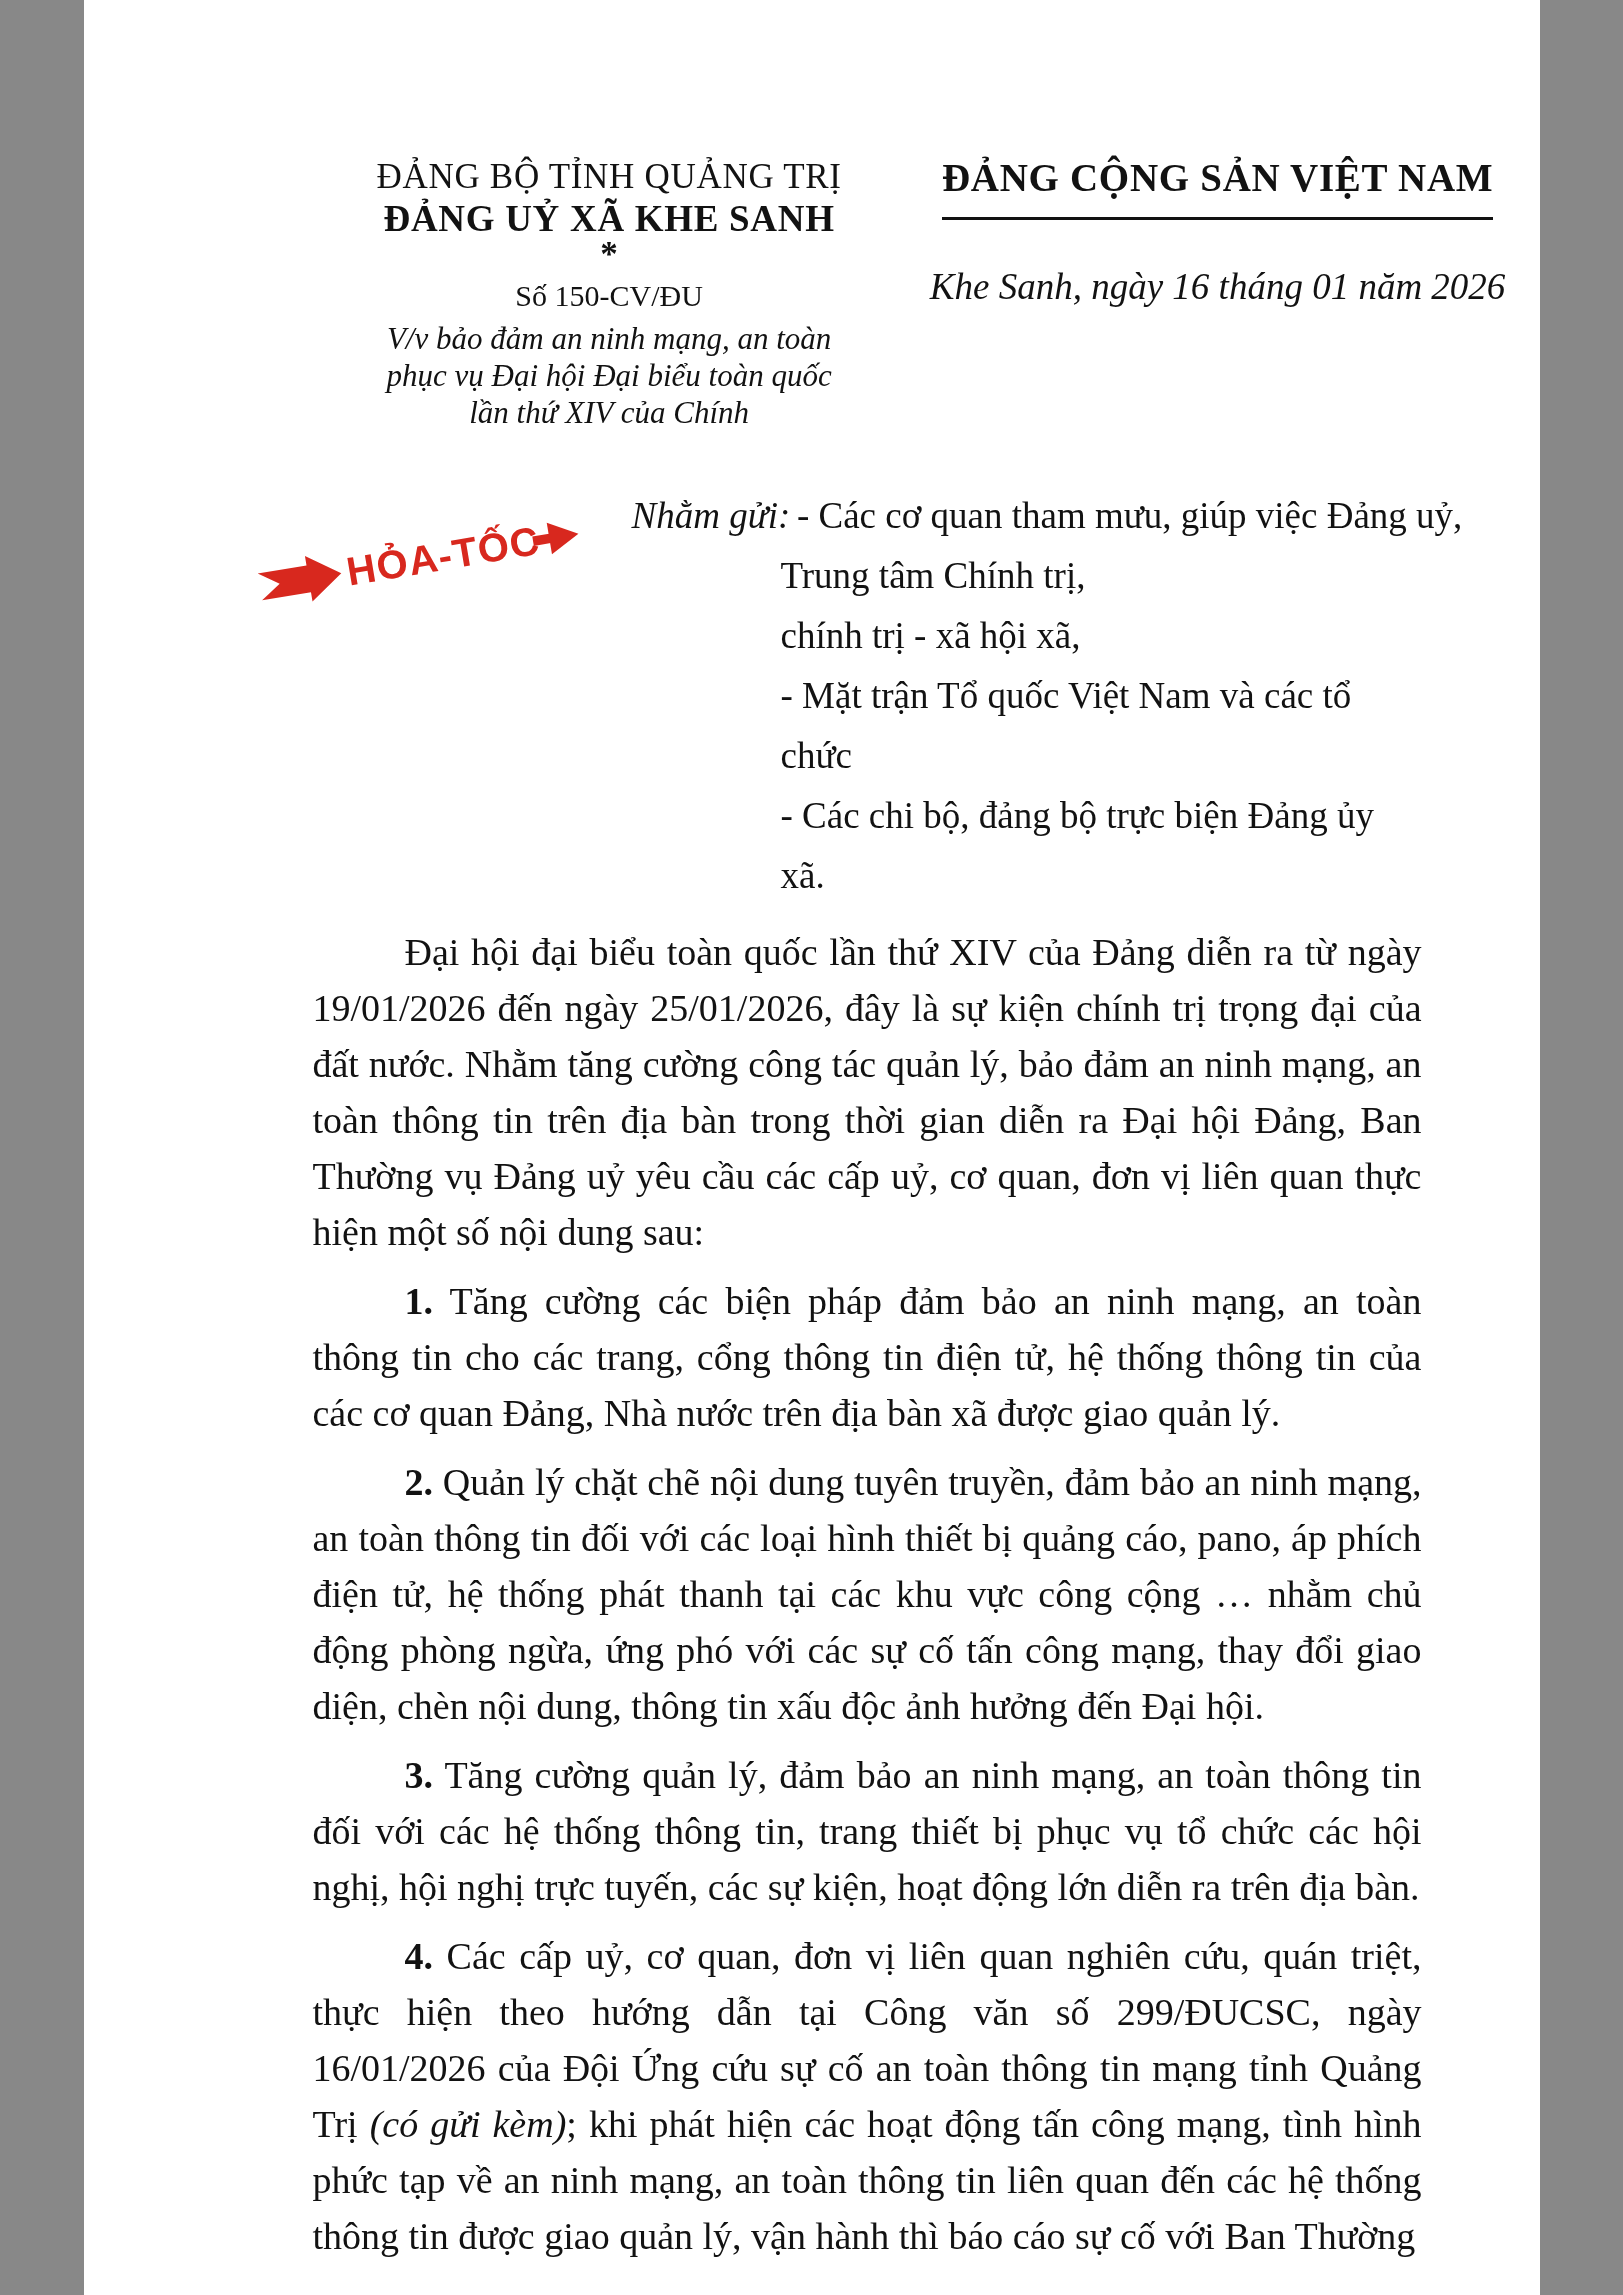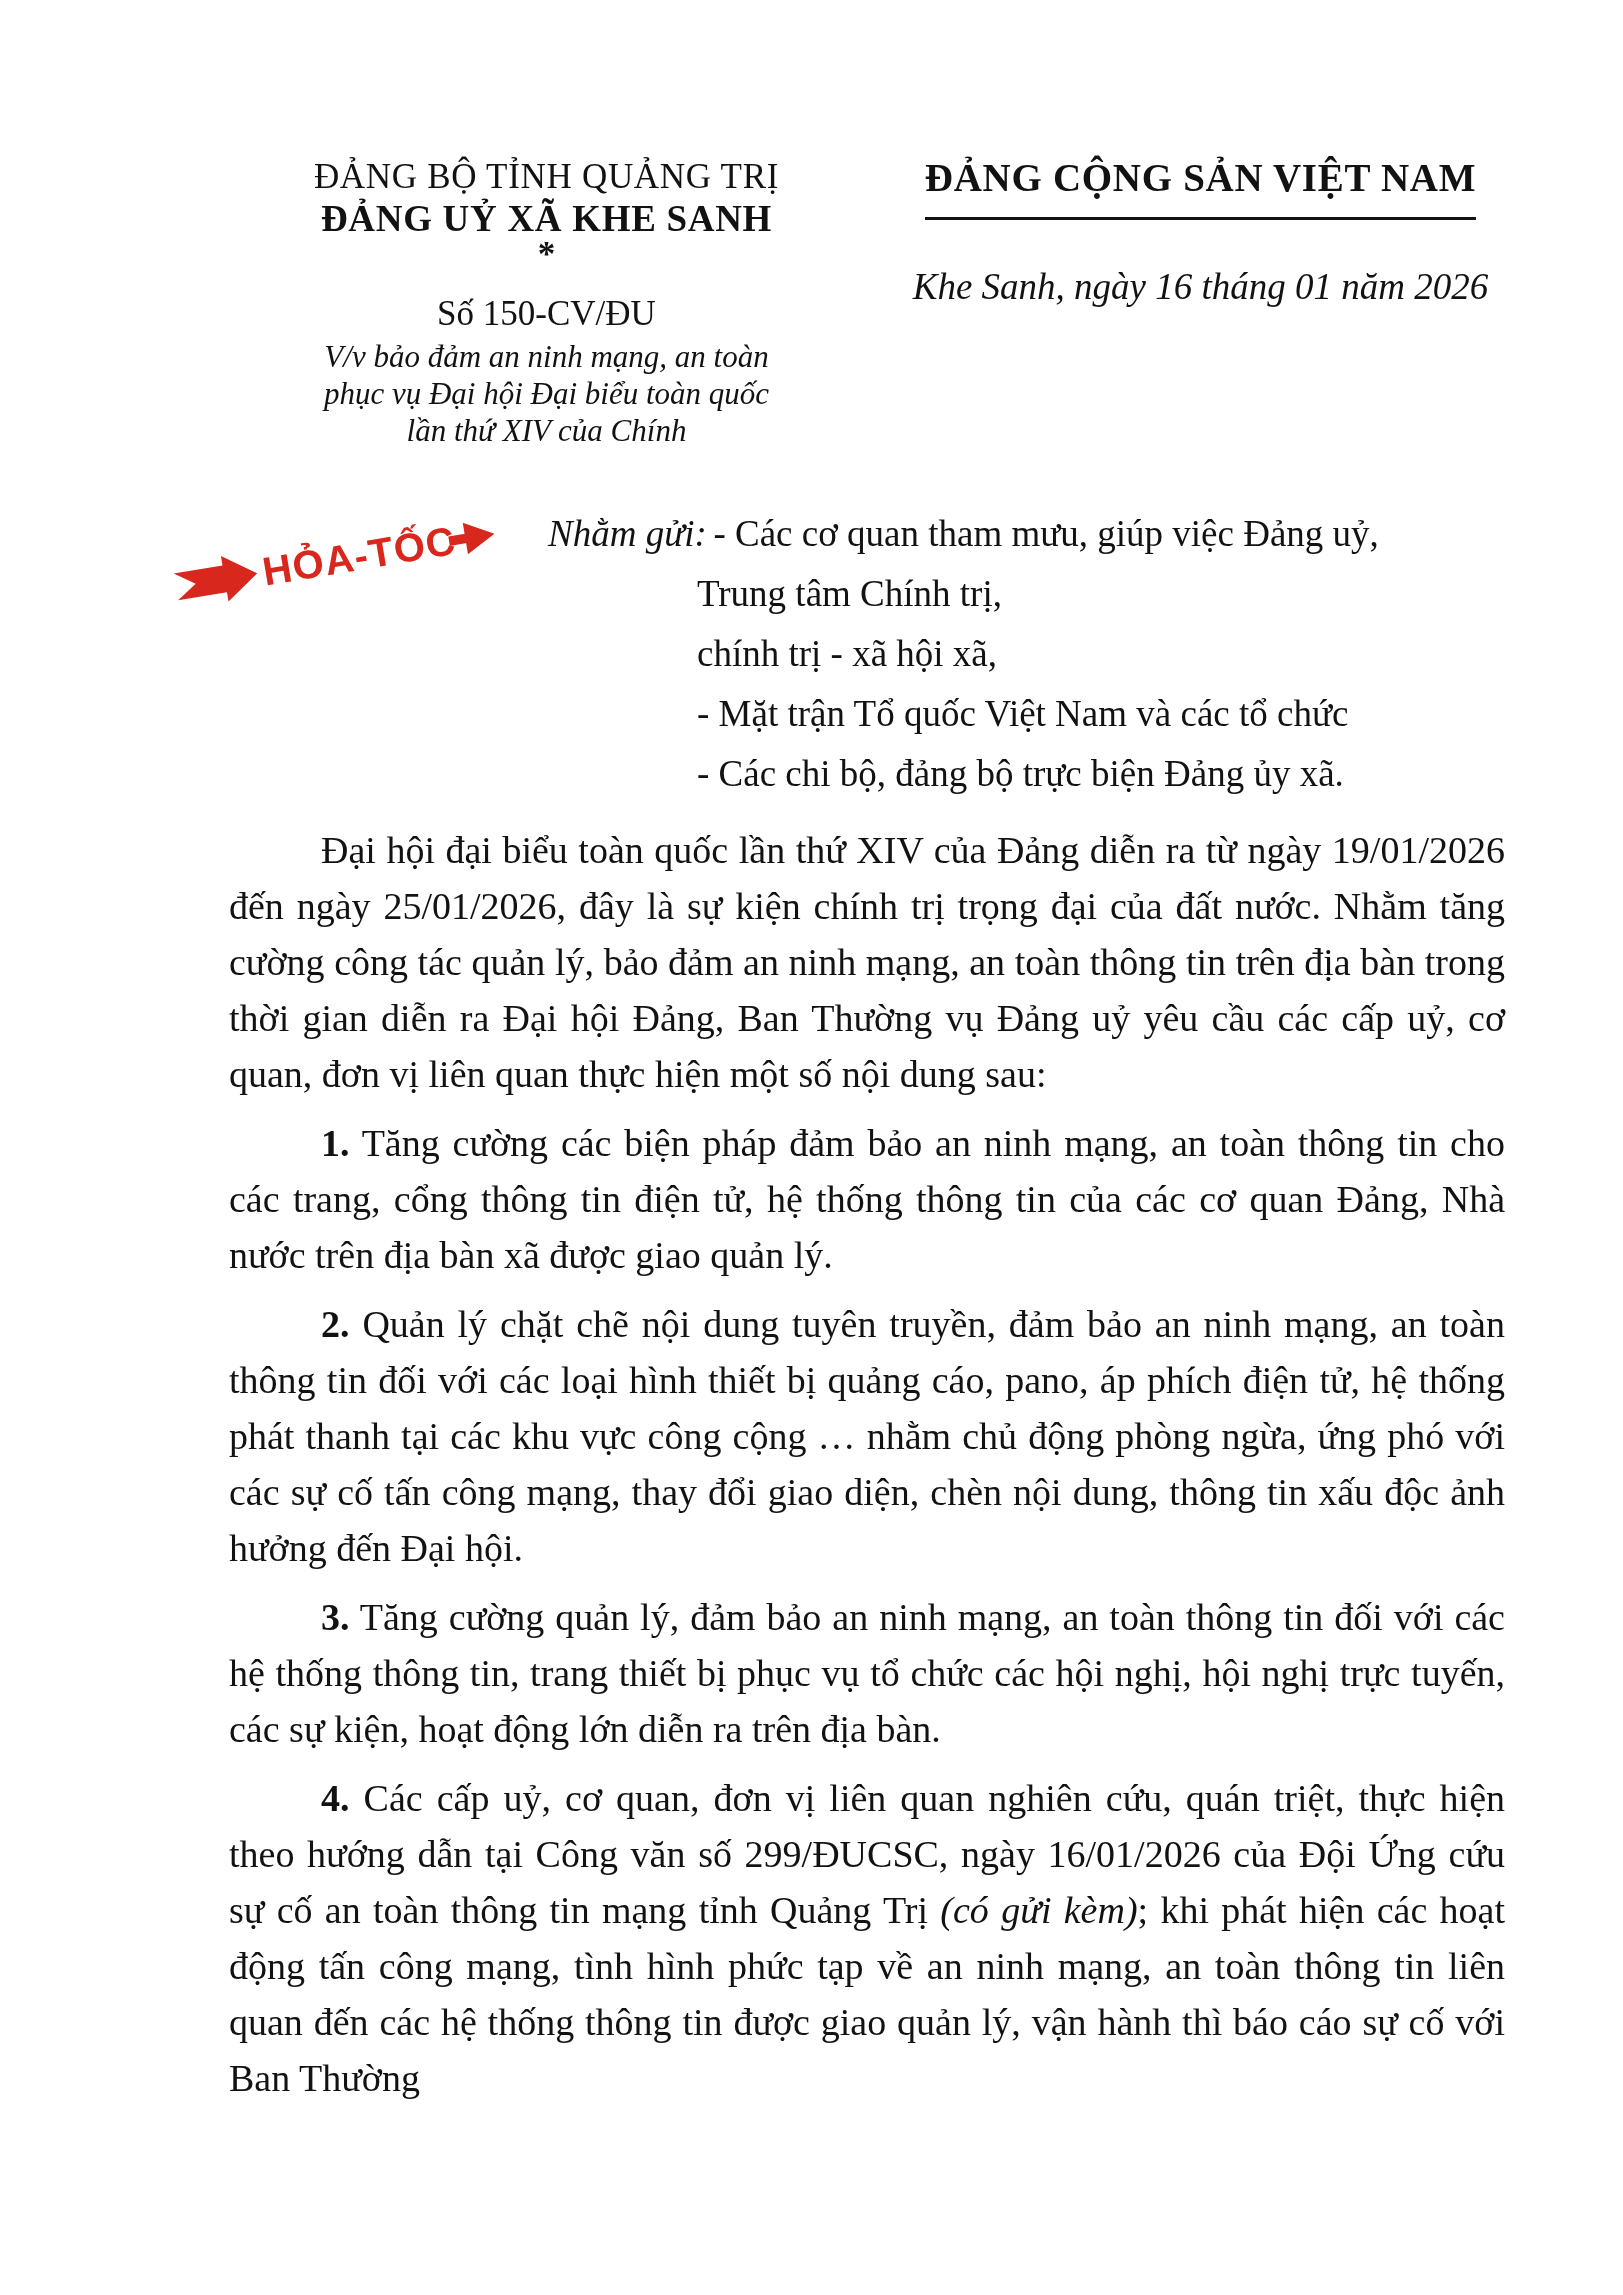--- a/index.html
+++ b/index.html
@@ -1,32 +1,32 @@
 <!DOCTYPE html>
 <html lang="vi" style="font-size:10.5px"><head>
 <meta charset="utf-8">
 <style>
   html,body{margin:0;padding:0;background:#888;}
   .page{
     position:relative;
-    width:1623px;height:2295px;
+    width:1456px;height:2295px;
     background:#ffffff;
     overflow:hidden;
     color:#121212;
     font-family:"Liberation Serif","DejaVu Serif",serif;
     margin:0 auto;
   }
   
   .header{display:flex;align-items:flex-start;padding-top:156px;}
   .header-left{margin-left:252px;width:589px;text-align:center;}
   .header-right{margin-left:13px;width:693px;text-align:center;}
   .org-parent{font-size:35px;line-height:41px;letter-spacing:0.7px;}
   .org-name{font-size:37px;line-height:44px;font-weight:bold;letter-spacing:0.7px;}
   .star{font-size:35px;line-height:27.5px;font-weight:bold;}
-  .doc-number{font-size:35px;line-height:39px;margin-top:25px;}
+  .doc-number{font-size:30px;line-height:39px;margin-top:7px;}
   .subject{margin:5.2px auto 0;font-style:italic;font-size:31px;line-height:37px;max-width:523px;}
   .party-name{display:inline-block;font-size:39px;line-height:43px;font-weight:bold;
     letter-spacing:0.7px;padding-bottom:18px;border-bottom:3.3px solid #121212;}
   .place-date{margin-top:46px;font-style:italic;font-size:37px;line-height:42px;}
   
   .stamp{position:absolute;left:169px;top:505px;width:330px;height:111px;
     transform:rotate(-9.5deg);transform-origin:50% 50%;}
   .stamp svg{width:100%;height:100%;}
   .stamp text{font-family:"Liberation Sans","DejaVu Sans",sans-serif;
     font-weight:bold;font-size:68px;letter-spacing:2px;}

